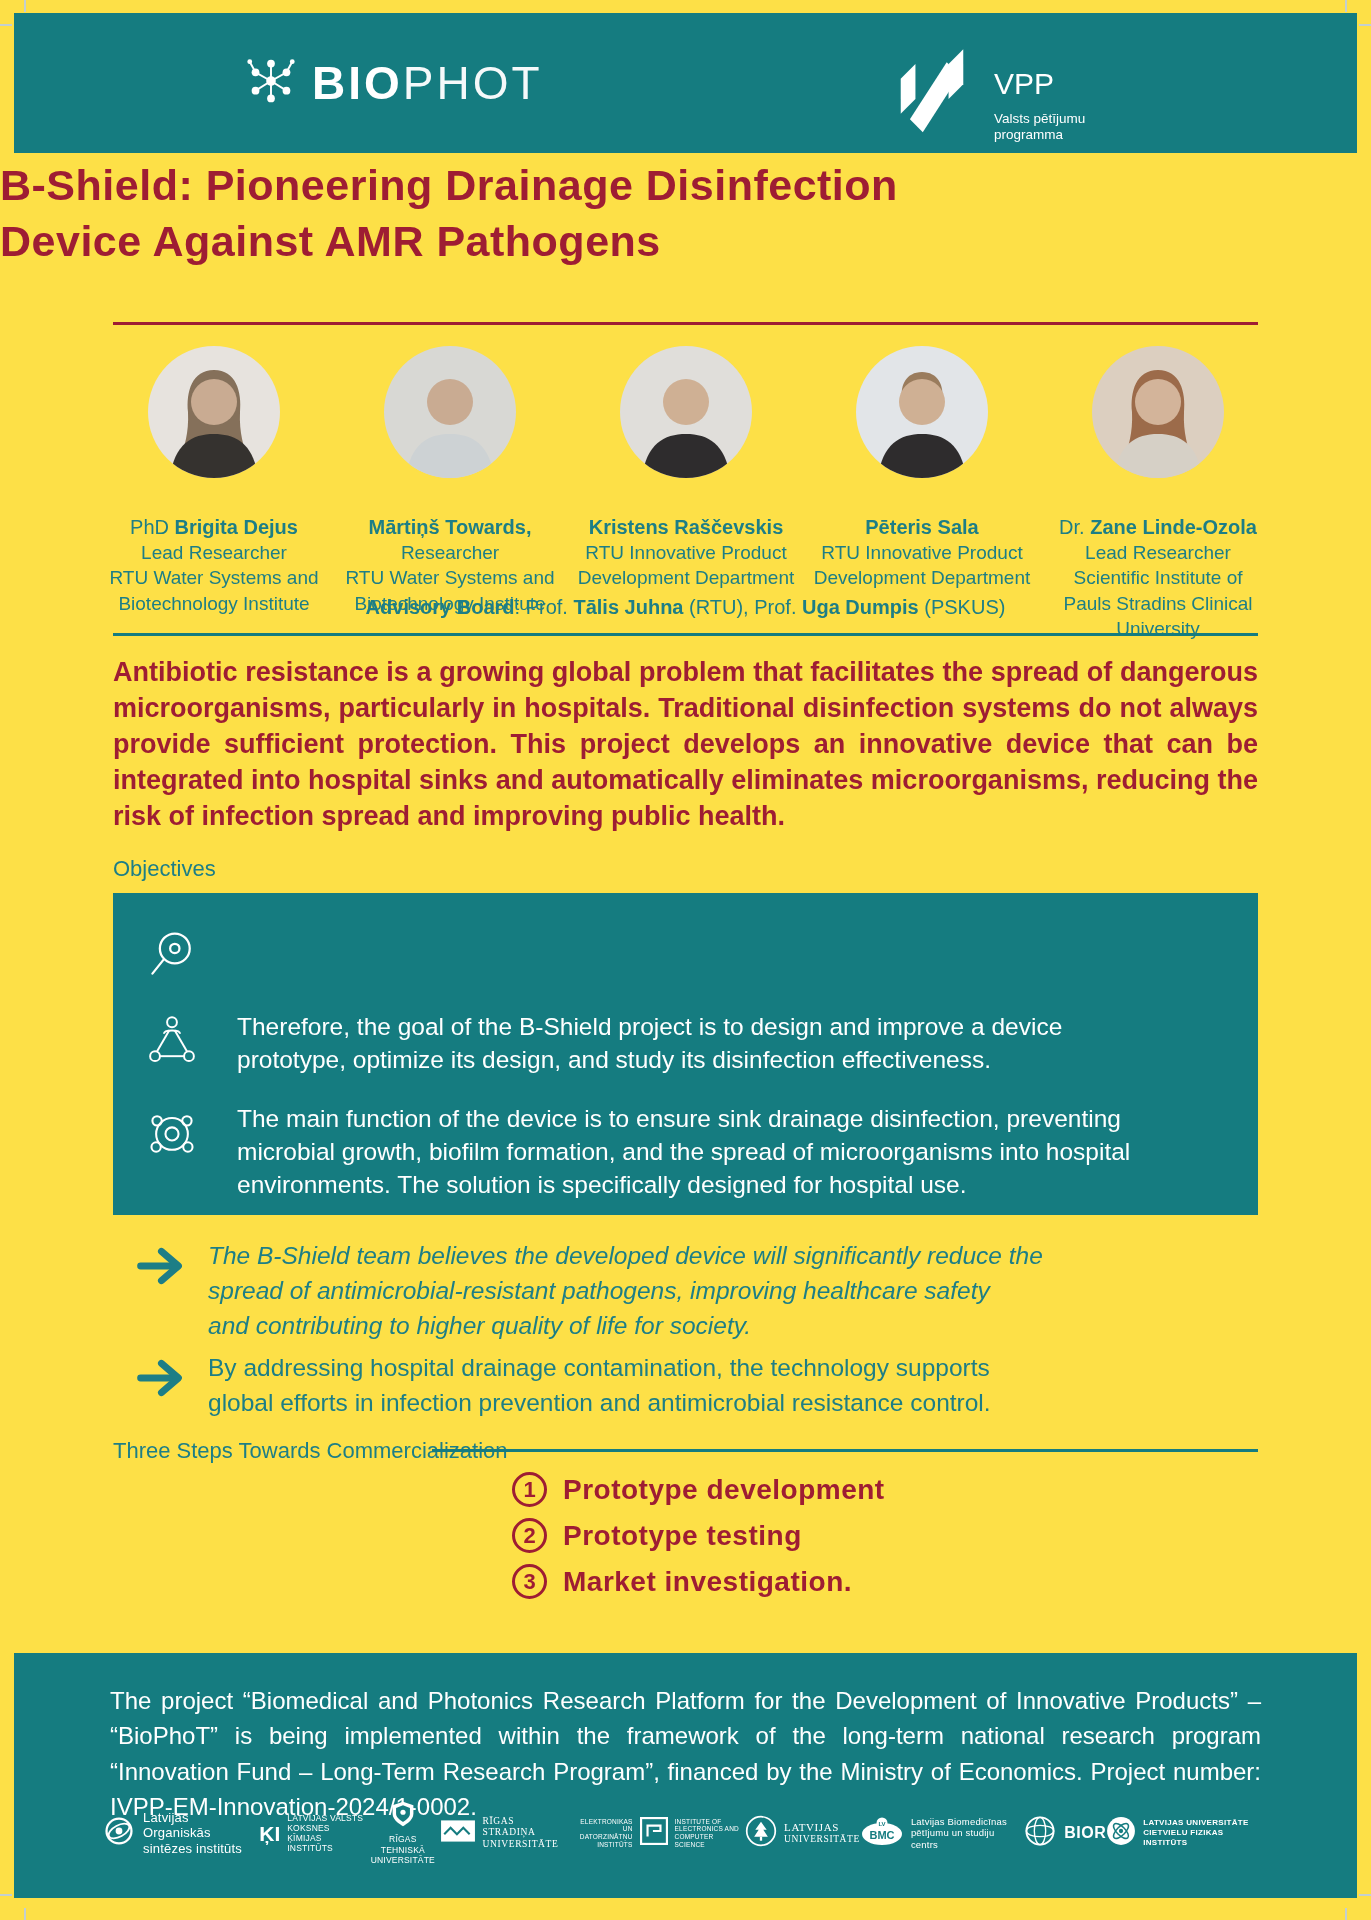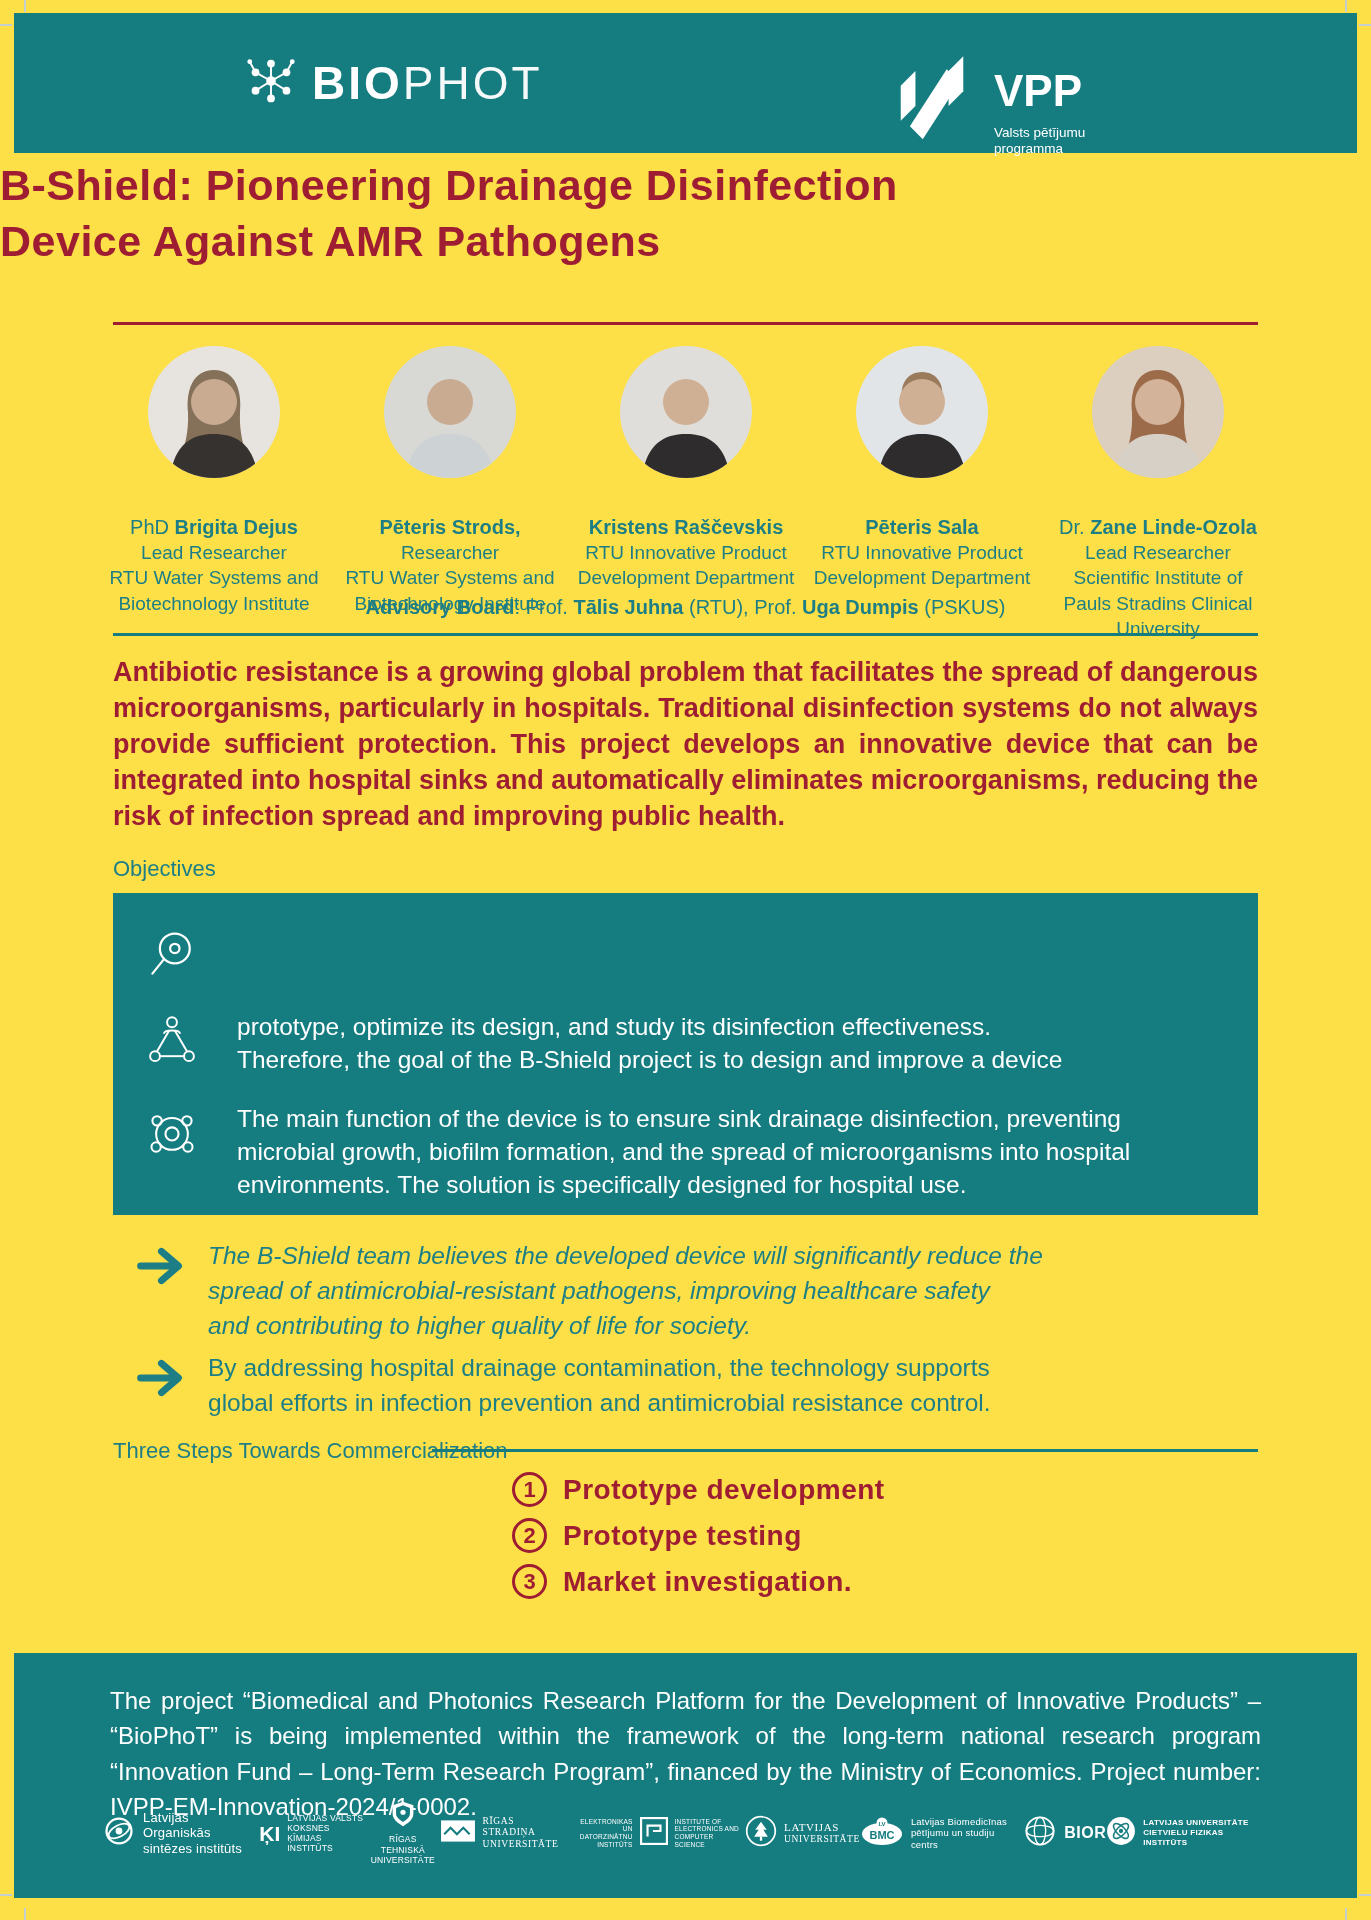--- a/index.html
+++ b/index.html
@@ -22,21 +22,21 @@
   .cm-br-v{left:1345px;bottom:0;width:2px;height:12px;}
   .cm-br-h{left:1359px;bottom:24px;width:12px;height:2px;}
 
   
   .header{position:absolute;left:14px;top:13px;width:1343px;height:140px;background:var(--teal);}
   .biophot{position:absolute;left:228px;top:0;height:140px;display:flex;align-items:center;gap:12px;color:#fff;}
   .biophot-word{font-size:46px;letter-spacing:3px;color:#fff;}
   .biophot-word .bio{font-weight:bold;}
   .biophot-word .phot{font-weight:normal;opacity:.96;}
   .vpp{position:absolute;left:872px;top:24px;display:flex;align-items:center;gap:16px;color:#fff;}
-  .vpp-text .acr{font-size:44px;font-weight:bold;line-height:1;margin-top:32px;}
+  .vpp-text .acr{font-size:30px;font-weight:normal;line-height:1;margin-top:32px;}
   .vpp-text .sub{font-size:13.5px;line-height:1.2;margin-top:12px;}
 
   
   .title{position:absolute;left:0;right:0;top:158px;text-align:left;color:var(--red);
          font-size:43px;font-weight:bold;line-height:1.3;letter-spacing:.5px;}
   .rule{position:absolute;left:113px;width:1145px;height:3px;}
   .rule-red{top:322px;background:var(--red);}
   .rule-teal{top:633px;background:var(--teal);}
 
   
@@ -187,21 +187,21 @@
     </div>
 
     <div class="member">
       <div class="avatar av2">
         <svg viewBox="0 0 132 132">
             <path class="hair" d=""></path>
             <circle class="head" cx="66" cy="56" r="23"></circle>
             <path class="torso" d="M22 132 C26 98 44 88 66 88 C88 88 106 98 110 132 Z"></path>
           </svg>
       </div>
-      <div class="member-name"><span class="pre"></span><span>Pēteris Strods,</span></div>
+      <div class="member-name"><span class="pre"></span><span>Mārtiņš Towards,</span></div>
       <div class="member-roles">
         <div>Researcher</div>
         <div>RTU Water Systems and</div>
         <div>Biotechnology Institute</div>
       </div>
     </div>
 
     <div class="member">
       <div class="avatar av3">
         <svg viewBox="0 0 132 132">
@@ -278,22 +278,22 @@
               <line x1="31" y1="18" x2="45" y2="42"></line>
             <line x1="14" y1="47" x2="42" y2="47"></line>
             <circle cx="28" cy="9" r="5.5"></circle>
             <path d="M19 22 C19 17 37 17 37 22"></path>
             <circle cx="9" cy="47" r="5.5"></circle>
               <circle cx="47" cy="47" r="5.5"></circle>
           </g>
         </svg>
       </div>
       <div class="obj-text">
+        <div>Therefore, the goal of the B-Shield project is to design and improve a device</div>
         <div>prototype, optimize its design, and study its disinfection effectiveness.</div>
-        <div>Therefore, the goal of the B-Shield project is to design and improve a device</div>
       </div>
     </div>
 
     <div class="obj-item">
       <div class="obj-icon">
         <svg width="56" height="58" viewBox="0 0 60 60">
           <g stroke="#fff" stroke-width="2.2" fill="none">
             <circle cx="30" cy="31" r="17"></circle>
             <circle cx="30" cy="31" r="7"></circle>
             <circle cx="14" cy="17" r="5"></circle>

